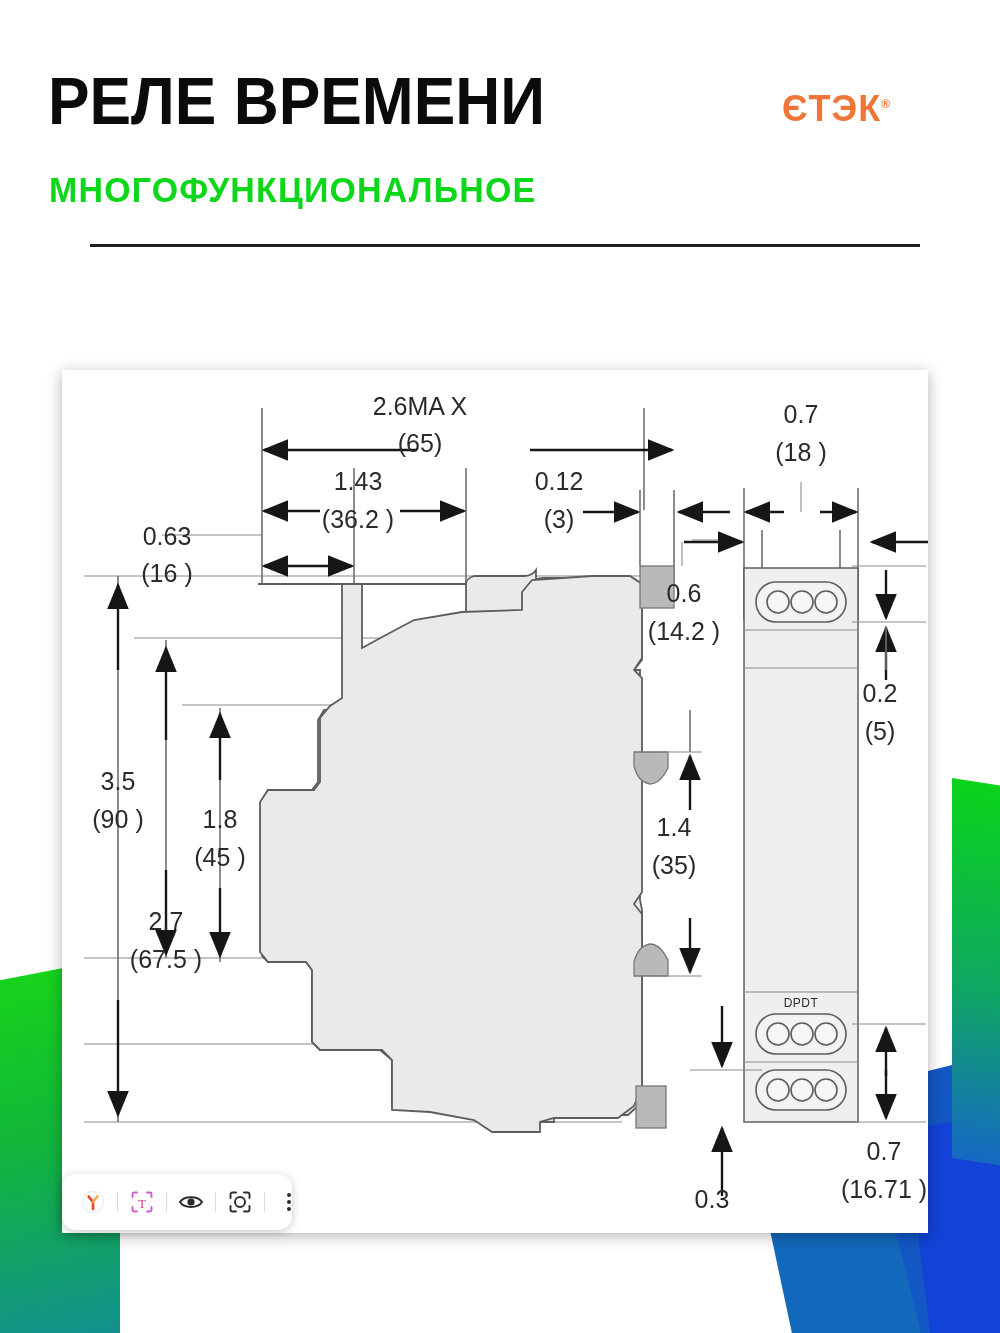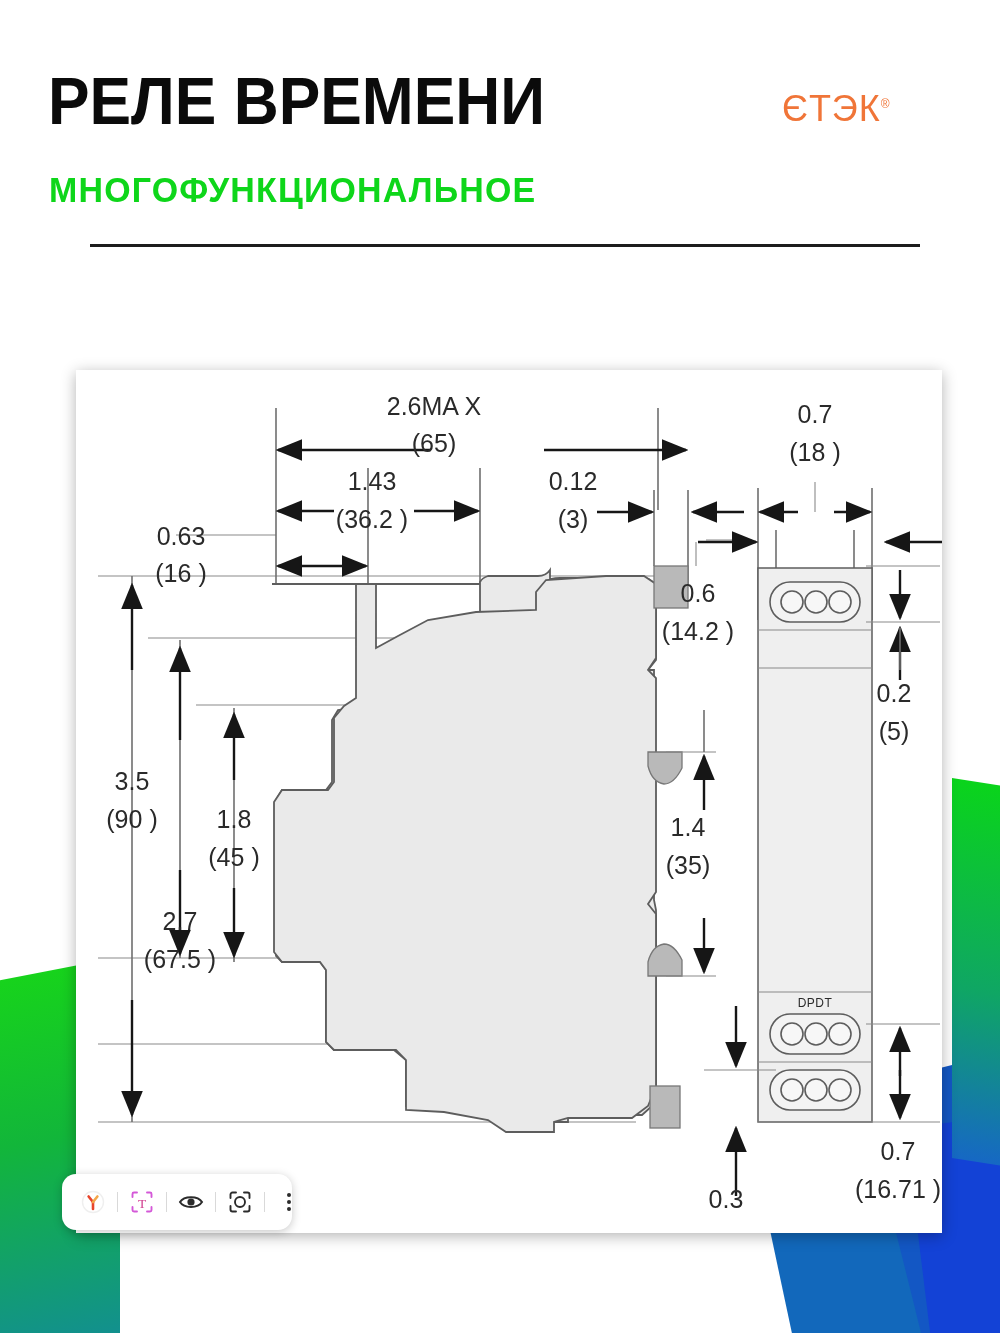--- a/index.html
+++ b/index.html
@@ -63,33 +63,33 @@
     position:absolute; left:49px; top:163px;
     font-family:"Liberation Sans", sans-serif;
     font-weight:bold; font-size:35px; line-height:38px;
     letter-spacing:1.2px; color:#0ed61a;
     transform:scaleX(0.97); transform-origin:left top;
     white-space:nowrap;
   }
   .brand{
     position:absolute; left:782px; top:76px;
     font-family:"Liberation Sans", sans-serif;
-    font-weight:normal; font-size:36px; line-height:40px;
+    font-weight:bold; font-size:36px; line-height:40px;
     color:#f07538; letter-spacing:1px;
     white-space:nowrap;
   }
   .brand .reg{font-size:12px;vertical-align:super;letter-spacing:0;}
   .divider{
     position:absolute; left:90px; top:236px;
     width:830px; height:3px; background:#1d1d1d;
   }
 
   
   .card{
-    position:absolute; left:76px; top:362px;
+    position:absolute; left:62px; top:362px;
     width:866px; height:863px;
     background:#ffffff;
     box-shadow:0 3px 14px rgba(0,0,0,.30);
   }
   .card svg{display:block;}
 
   
   .toolbar{
     position:absolute; left:62px; top:1166px;
     width:230px; height:56px;

